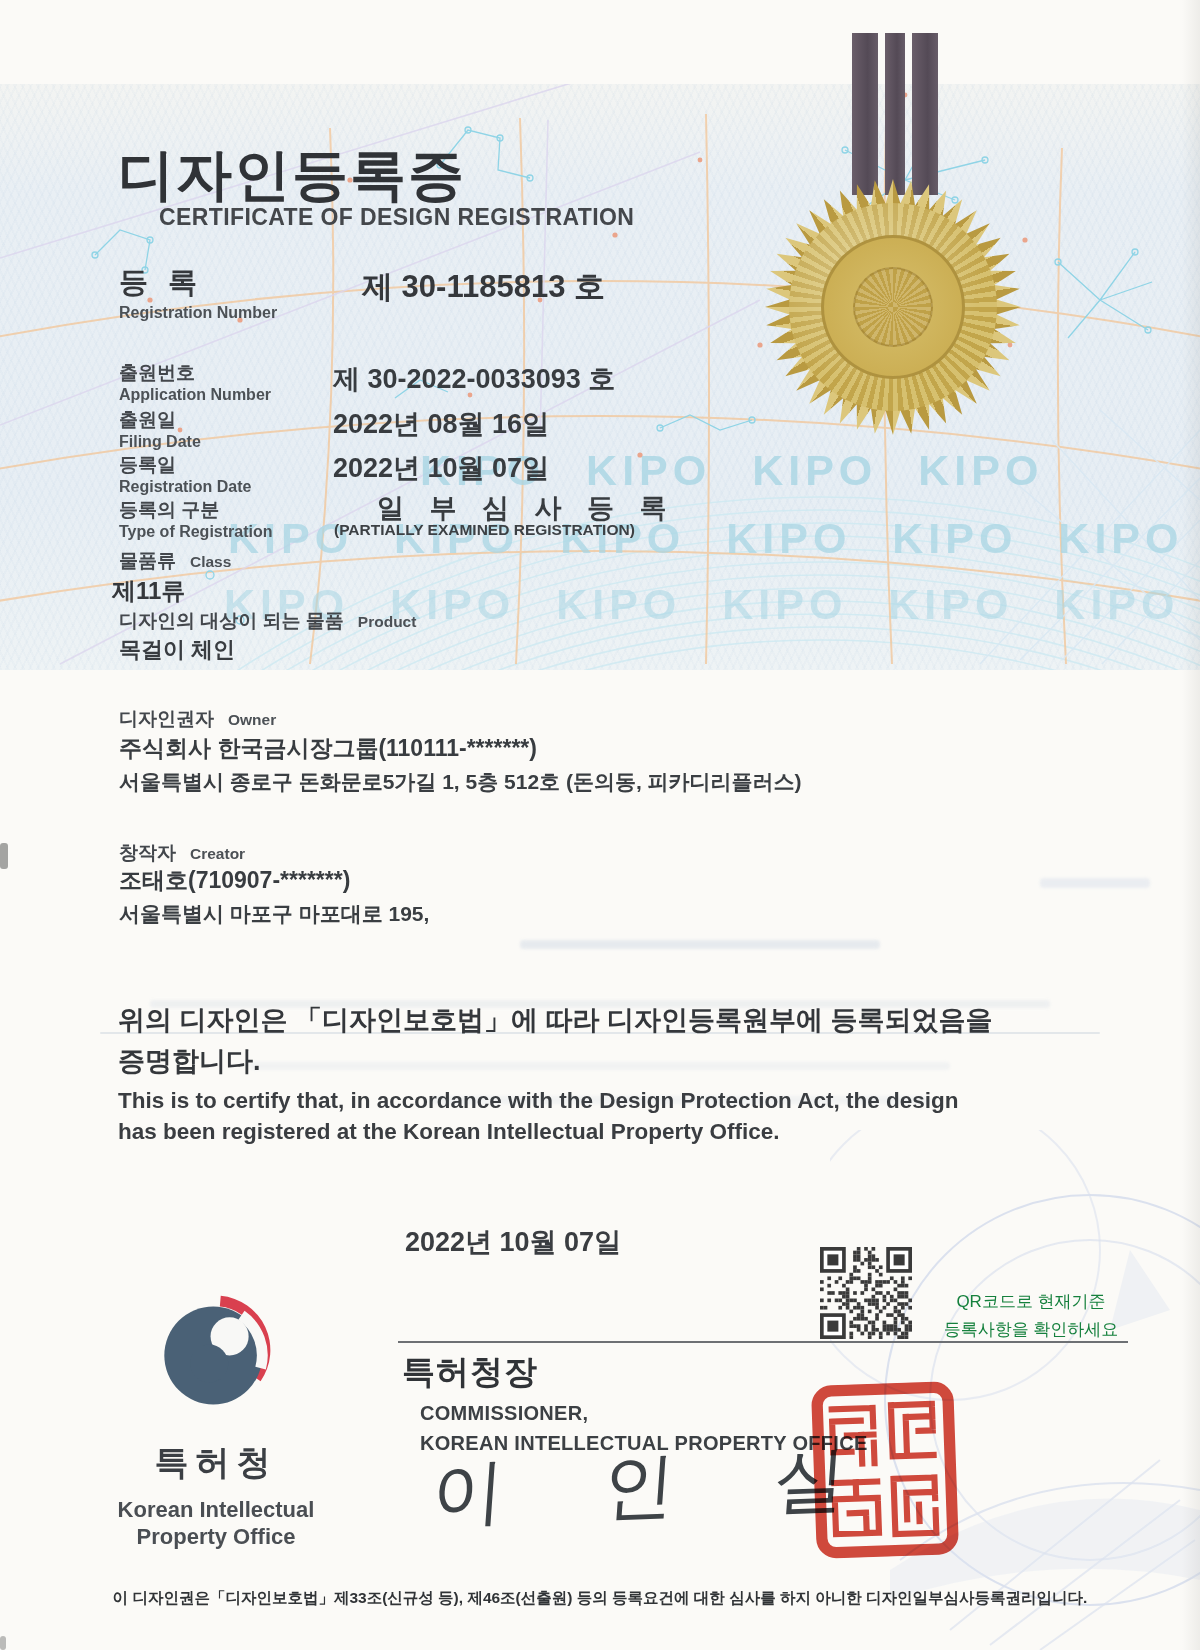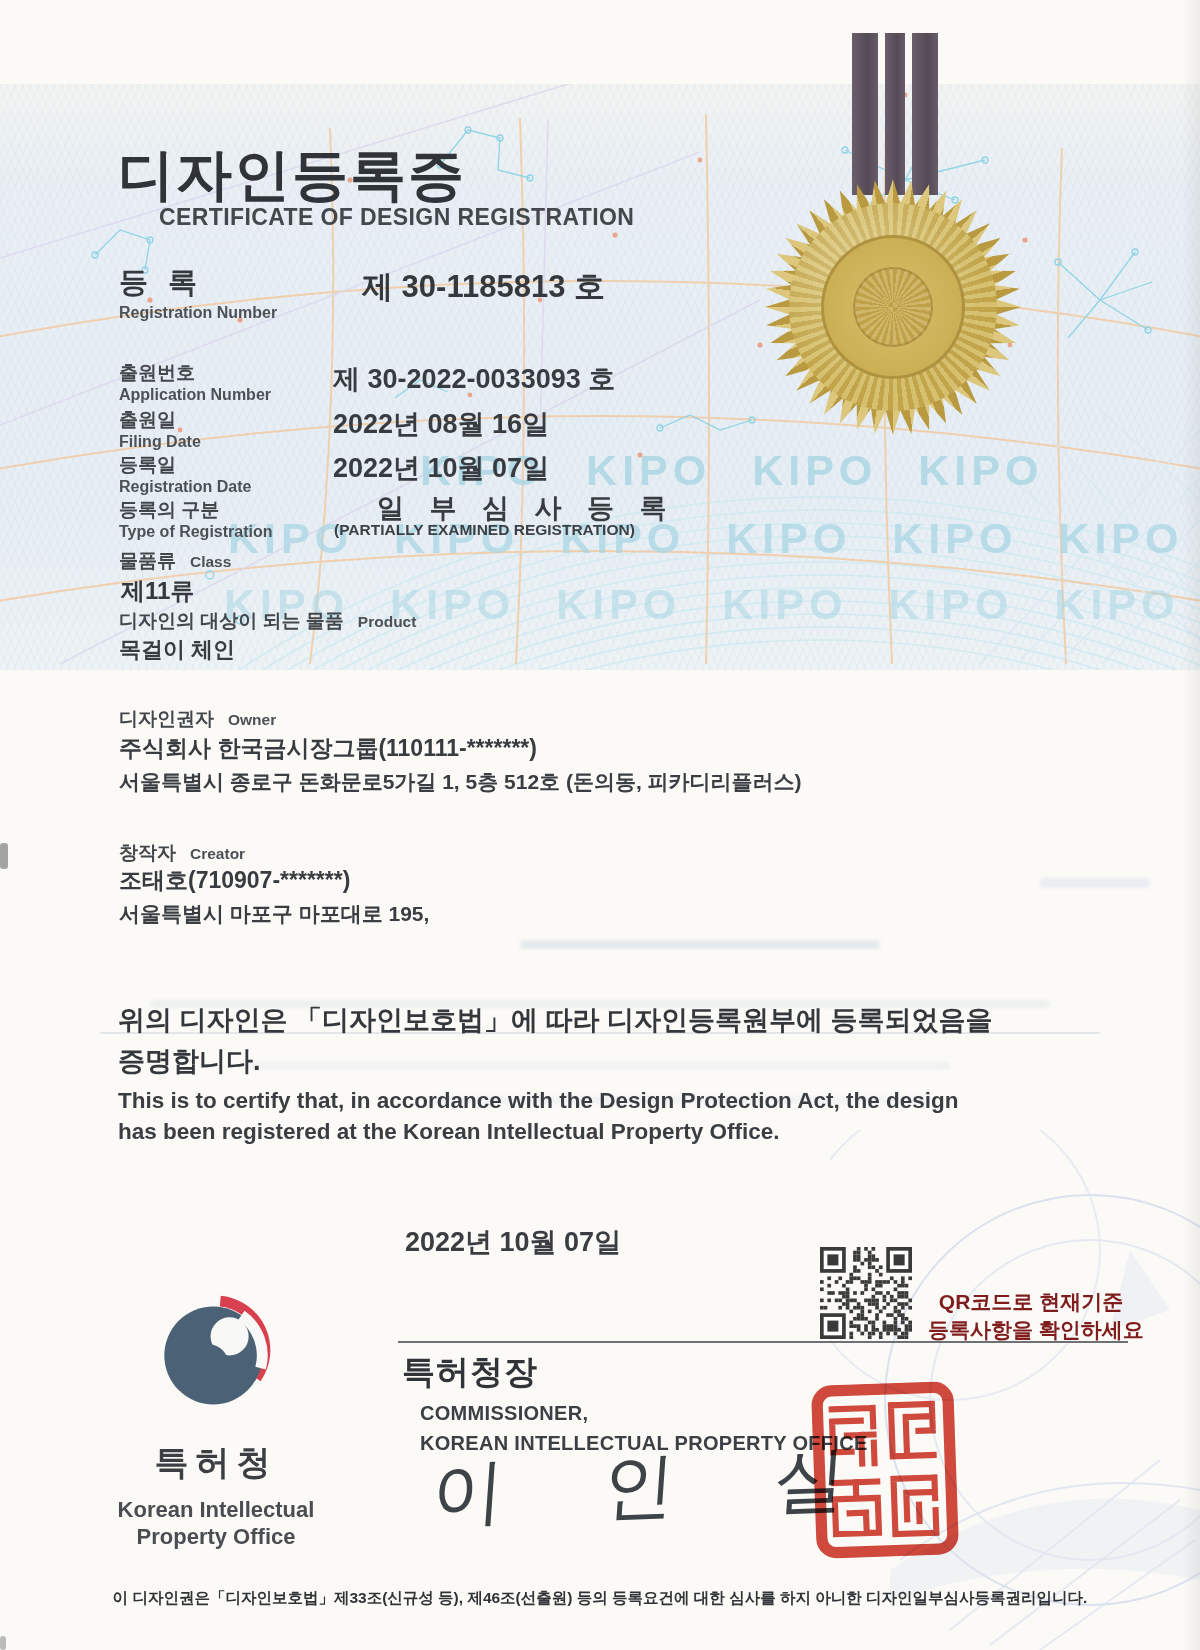--- a/index.html
+++ b/index.html
@@ -65,21 +65,21 @@
   .stmt-kr{font-size:27px;font-weight:800;color:#34373b;}
   .stmt-en{font-size:22.5px;font-weight:700;color:#3a3d41;}
   .date{font-size:27px;font-weight:600;color:#3a3d41;}
   .sep{position:absolute;left:398px;top:1341px;width:730px;height:2px;background:#6d7074;}
   .kipo-head{font-size:33px;font-weight:800;color:#303337;letter-spacing:1px;}
   .comm{font-size:20px;font-weight:700;color:#3c4044;letter-spacing:.3px;margin-left:16px;}
   .sign{font-size:72px;font-weight:400;color:#3e4347;
     font-family:"DejaVu Serif","Liberation Serif",serif;
     letter-spacing:38px;transform:rotate(-2deg) skewX(-6deg);}
   .qr-wrap{position:absolute;left:820px;top:1247px;width:92px;height:92px;}
-  .qr-cap{font-size:21px;font-weight:700;color:#7f1d1d;line-height:28px;text-align:center;}
+  .qr-cap{font-size:17px;font-weight:400;color:#15803d;line-height:28px;text-align:center;}
   .seal{position:absolute;left:813px;top:1383px;width:144px;height:174px;
     transform:rotate(-2deg);mix-blend-mode:multiply;opacity:.92;}
   .logo-box{position:absolute;left:110px;top:1282px;width:212px;text-align:center;}
   .logo-sym{width:136px;height:136px;margin:0 auto;display:block;}
   .logo-kr{font-size:34px;font-weight:800;color:#3b3f44;letter-spacing:7px;margin-top:22px;}
   .logo-en{font-size:22px;font-weight:600;color:#4a4e53;line-height:27px;margin-top:10px;}
   .footer{position:absolute;left:0;top:1588px;width:1200px;text-align:center;
     font-size:15.5px;font-weight:600;color:#303336;}
 </style>
 </head>
@@ -237,21 +237,21 @@
   <div class="abs value" style="left:333px;top:450px">2022년 10월 07일</div>
 
   <div class="abs k-label" style="left:119px;top:497px">등록의 구분</div>
   <div class="abs e-label" style="left:119px;top:523px">Type of Registration</div>
   <div class="abs value value-sp" style="left:333px;top:490px">일 부 심 사 등 록</div>
   <div class="abs value-sub" style="left:334px;top:521px">(PARTIALLY EXAMINED REGISTRATION)</div>
 
   <div class="abs" style="left:119px;top:548px">
     <span class="k-label">물품류</span><span class="e-inline">Class</span>
   </div>
-  <div class="abs v-class" style="left:121px;top:575px">제11류</div>
+  <div class="abs v-class" style="left:112px;top:575px">제11류</div>
 
   <div class="abs" style="left:119px;top:608px">
     <span class="k-label">디자인의 대상이 되는 물품</span><span class="e-inline">Product</span>
   </div>
   <div class="abs v-prod" style="left:119px;top:635px">목걸이 체인</div>
 
   <div class="abs" style="left:119px;top:706px">
     <span class="k-label">디자인권자</span><span class="e-inline">Owner</span>
   </div>
   <div class="abs v-name" style="left:119px;top:733px">주식회사 한국금시장그룹(110111-*******)</div>

